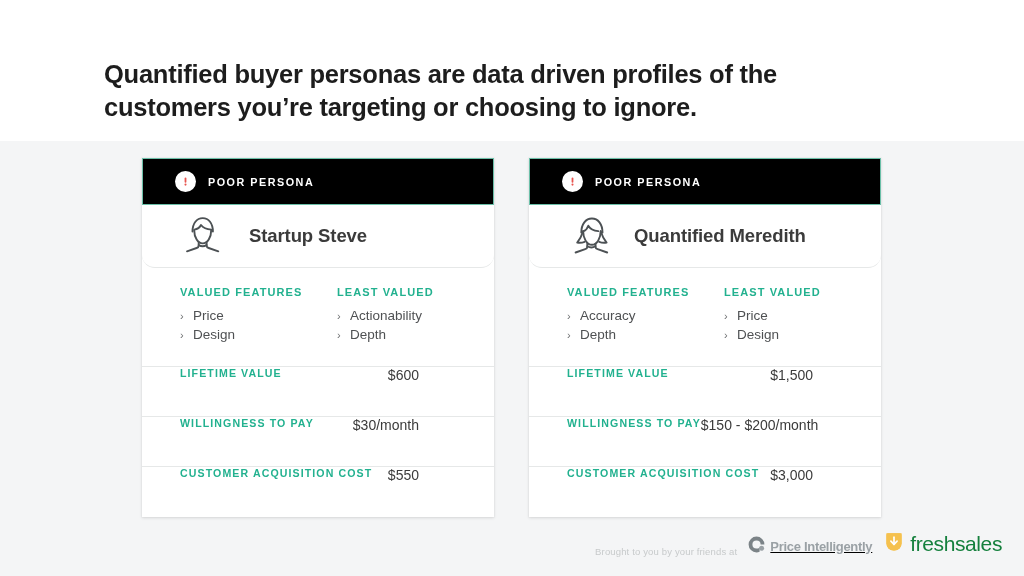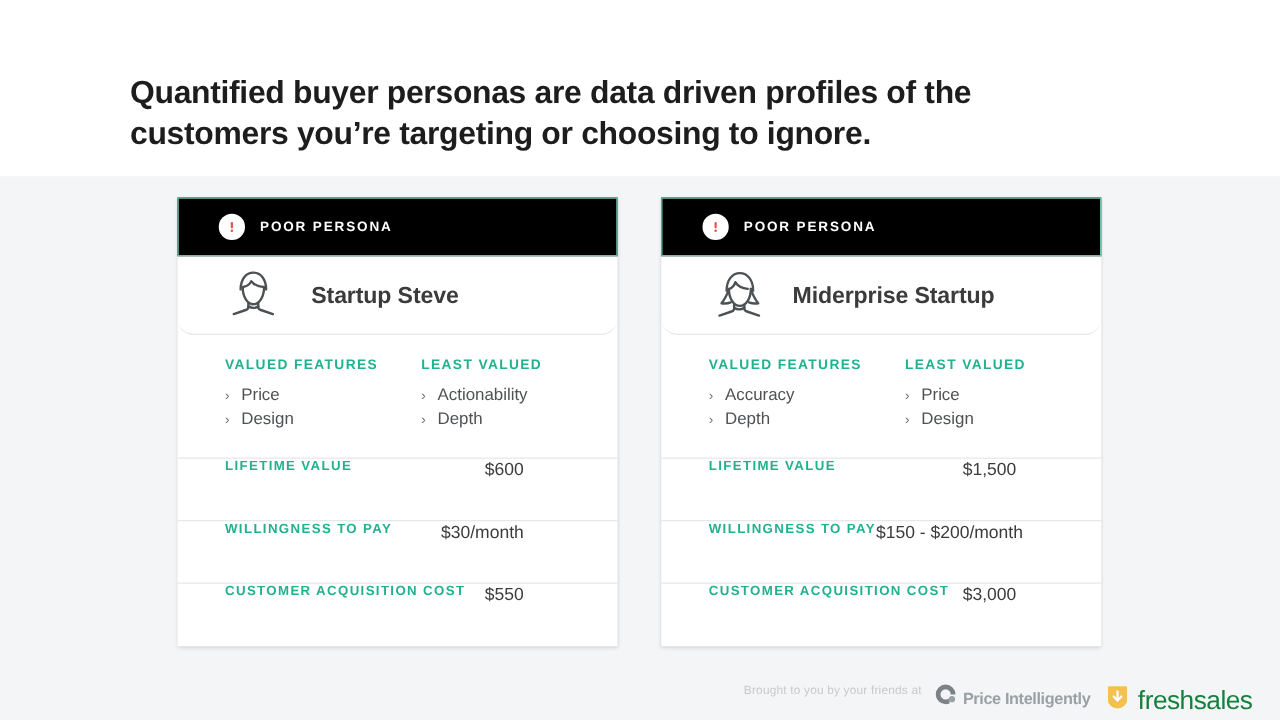--- a/index.html
+++ b/index.html
@@ -186,37 +186,37 @@
   .card-1 .metric-value { margin-left: auto; margin-right: 57px; }
   .card-1 .metric.m-cac .metric-value { margin-right: 57px; }
   .card-2 .metric-value { margin-left: auto; margin-right: 50px; }
 
   
   .footer {
     position: absolute;
     right: 22px;
     top: 531px;
     display: flex;
-    align-items: flex-start;
+    align-items: flex-end;
     height: 26px;
-    margin-top: 16px;
   }
 
   .footer-text {
     font-size: 9.5px;
     color: #c7cacb;
     letter-spacing: 0.15px;
     white-space: nowrap;
     margin-right: 11px;
   }
 
   .pi-logo {
     display: flex;
     align-items: center;
     margin-right: 11px;
+    text-decoration: underline;
   }
   .pi-mark { display: block; flex: 0 0 auto; }
   .pi-text {
     margin-left: 5px;
     font-size: 13px;
     font-weight: bold;
     color: #9aa1a5;
     letter-spacing: -0.3px;
     white-space: nowrap;
   }
@@ -326,21 +326,21 @@
         <path d="M16.3 20.5c0-8.5 4.5-14 10.6-14s10.6 5.5 10.6 14"></path>
         <path d="M18.1 19.1c0 7.3 3.8 13.6 8.8 13.6s8.8-6.3 8.8-13.6"></path>
         <path d="M18.3 19.3c2.5-1 4.2-3 5-5.6 1.8 3 5.4 5 9.9 5.4"></path>
         <path d="M18.1 19.2c-1.4 4.5-3.3 8.3-5.9 11.4 2.6.4 5.1.2 7.4-.7"></path>
         <path d="M35.7 19.2c1.4 4.5 3.3 8.3 5.9 11.4-2.6.4-5.1.2-7.4-.7"></path>
         <path d="M22.3 31.6v3.1c0 1.4-.9 2.1-2.1 2.5l-9.6 3.3"></path>
         <path d="M30.5 31.6v3.1c0 1.4.9 2.1 2.1 2.5l9.6 3.3"></path>
         <path d="M22.3 34.3c2.7 1.6 5.5 1.6 8.2 0"></path>
       </svg>
     </span>
-    <span class="persona-name">Miderprise Startup</span>
+    <span class="persona-name">Quantified Meredith</span>
   </div>
 
   <div class="features">
     <div class="feature-col">
       <div class="col-title">VALUED FEATURES</div>
       <div class="feat-item">
         <span class="feat-bullet">›</span>
         <span>Accuracy</span>
       </div>
       <div class="feat-item">

